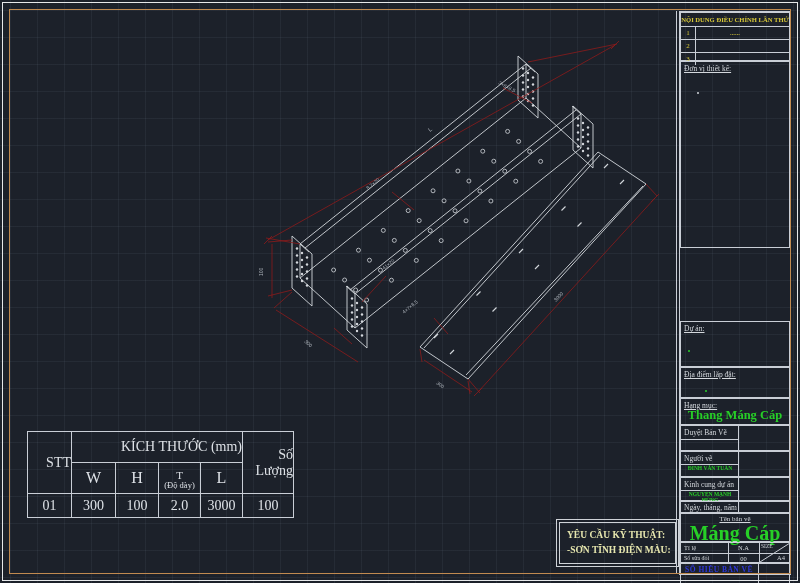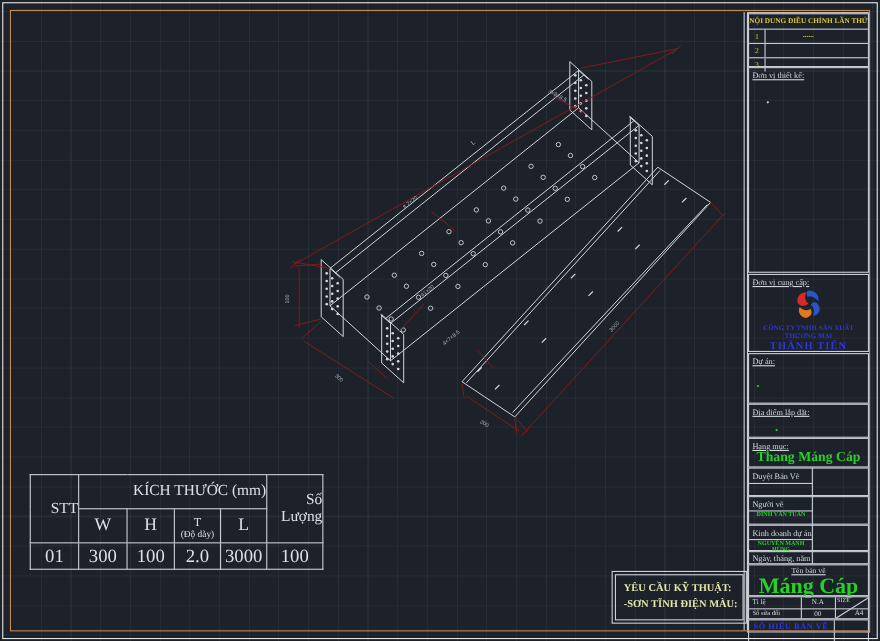--- a/index.html
+++ b/index.html
@@ -11,21 +11,21 @@
     background-position:10px 10px;}
   .frame-outer{position:absolute;inset:2px;border:1px solid #e6e8ea;pointer-events:none;}
   .frame-inner{position:absolute;left:9px;top:9px;right:9px;bottom:9px;border:1px solid #c08a50;pointer-events:none;}
   svg text{font-family:"Liberation Sans",sans-serif;}
 
   
   .spec{position:absolute;left:27px;top:431px;border-collapse:collapse;color:#dde1e6;}
   .spec td{border:1px solid #c9ced6;text-align:center;vertical-align:middle;padding:0;}
   .spec .h1{height:30px;font-size:14px;text-align:right;}
   .spec .h2{height:30px;font-size:16px;}
-  .spec .dr{height:23px;font-size:17px;}
+  .spec .dr{height:23px;font-size:14px;}
   .tsub{display:block;font-size:8.5px;line-height:8px;}
   .tmain{display:block;font-size:11px;line-height:11px;margin-top:2px;}
 
   
   .technote{position:absolute;left:556px;top:519px;width:121px;height:46px;border:1px solid #cfd3d8;}
   .technote .inner{position:absolute;inset:2px;border:1px solid #cfd3d8;
     color:#e6e6ae;font-weight:bold;font-size:9.5px;line-height:15px;padding:5px 0 0 7px;}
 
   
   .tblock{position:absolute;left:679px;top:11px;width:110px;height:562px;border:1px solid #c9ced6;}
@@ -257,31 +257,20 @@
     <div class="rev-row">
       <div class="rev-num yellow">3</div>
     </div>
   </div>
 
   <div class="sec" style="top:49px;height:187px">
     <span class="lbl">Đơn vị thiết kế:</span>
     <span class="dot" style="left:16px;top:30px;background:#cfd3d8"></span>
   </div>
 
-  <div class="sec" style="top:237px;height:71px">
-    <span class="lbl">Đơn vị cung cấp:</span>
-    <svg width="34" height="32" style="display:block;margin:0 auto">
-      <path d="M17,3 C24,3 27,8 26,13 C23,9 19,8 16,9 C15,6 15,4 17,3 Z" fill="#2a55c8"></path>
-      <path d="M7,14 C6,8 11,4 15,5 C13,9 14,13 17,15 C14,18 9,18 7,14 Z" fill="#d42a2a"></path>
-      <path d="M15,28 C9,27 7,22 9,18 C12,21 16,22 19,20 C21,24 19,27 15,28 Z" fill="#e07820"></path>
-      <path d="M26,16 C29,20 26,26 21,26 C23,22 22,18 19,16 C21,13 24,13 26,16 Z" fill="#2a55c8"></path>
-    </svg>
-    <div class="blue centered" style="font-size:6.3px;margin-top:2px">CÔNG TY TNHH SẢN XUẤT THƯƠNG MẠI</div>
-    <div class="blue centered" style="font-size:9.5px;letter-spacing:1px;margin-top:1px">THÀNH TIẾN</div>
-  </div>
 
   <div class="sec" style="top:309px;height:46px">
     <span class="lbl">Dự án:</span>
     <span class="dot" style="left:7px;top:28px;background:#27cf27"></span>
   </div>
 
   <div class="sec" style="top:355px;height:31px">
     <span class="lbl">Địa điểm lắp đặt:</span>
     <span class="dot" style="left:24px;top:22px;background:#27cf27"></span>
   </div>
@@ -296,21 +285,21 @@
     <div class="hdiv" style="top:12px;width:58px"></div>
     <div class="green" style="font-size:5.5px;width:58px;text-align:center;margin-top:2px">ĐINH VĂN TUẤN</div>
   </div>
 
   <div class="sec" style="top:413px;height:26px">
     <span class="lbl2">Duyệt Bản Vẽ</span>
     <div class="hdiv" style="top:13px;width:58px"></div>
   </div>
 
   <div class="sec" style="top:465px;height:24px">
-    <span class="lbl2">Kinh doanh dự án</span>
+    <span class="lbl2">Kinh cung dự án</span>
     <div class="hdiv" style="top:12px;width:58px"></div>
     <div class="green" style="font-size:5.5px;width:58px;text-align:center;margin-top:2px">NGUYỄN MẠNH HÙNG</div>
   </div>
 
   <div class="sec" style="top:489px;height:12px">
     <span class="lbl2" style="padding-top:1px">Ngày, tháng, năm</span>
   </div>
 
   <div class="vdiv" style="left:58px;top:413px;height:88px"></div>
 

